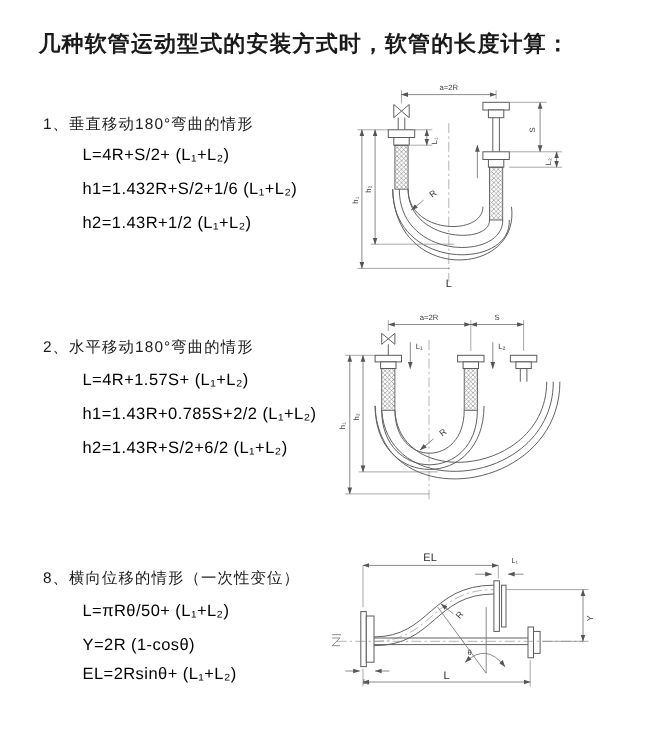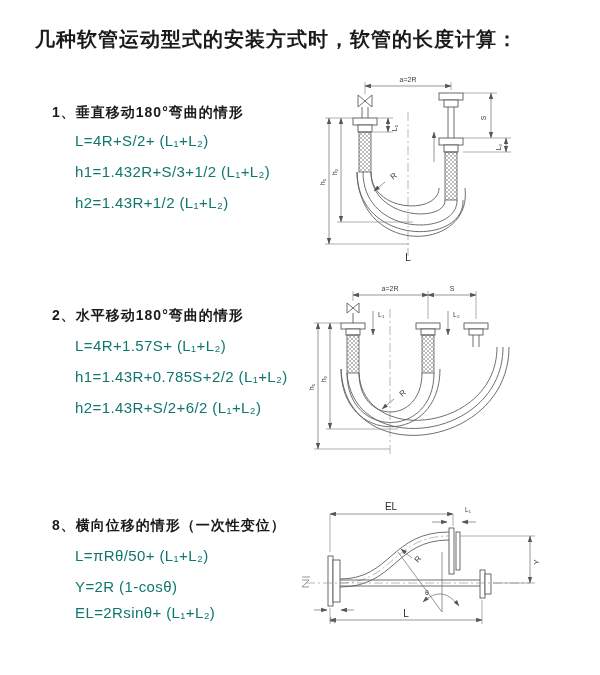--- a/index.html
+++ b/index.html
@@ -3,42 +3,42 @@
 <meta charset="utf-8">
 <style>
   html,body{margin:0;padding:0;}
   body{
     width:600px;height:675px;background:#ffffff;position:relative;
     font-family:"Liberation Sans","DejaVu Sans",sans-serif;color:#1a1a1a;
     overflow:hidden;
   }
   .abs{position:absolute;white-space:nowrap;}
   .doc-title{left:35px;top:26px;font-size:20px;font-weight:700;letter-spacing:1px;}
-  .sec-head{left:52px;font-size:14px;font-weight:700;letter-spacing:1px;}
-  .formula{left:75px;font-size:15px;font-weight:400;color:#0f766e;letter-spacing:0.4px;}
+  .sec-head{left:39px;font-size:14px;font-weight:400;letter-spacing:1px;}
+  .formula{left:75px;font-size:15px;font-weight:400;color:#000000;letter-spacing:0.4px;}
   .diag{position:absolute;}
   svg .ln{stroke:#5f5f5f;fill:none;stroke-width:0.9;}
   svg .dim{stroke:#6a6a6a;fill:none;stroke-width:0.7;}
   svg .ext{stroke:#7a7a7a;fill:none;stroke-width:0.6;}
   svg .cl{stroke:#8c8c8c;fill:none;stroke-width:0.6;stroke-dasharray:9 3 2 3;}
   svg .hose{stroke:#5f5f5f;fill:none;stroke-width:0.9;}
   svg rect.fl{fill:#ffffff;stroke:#5a5a5a;stroke-width:0.9;}
   svg rect.br{stroke:#5a5a5a;stroke-width:0.8;}
   svg text{fill:#3c3c3c;font-family:"Liberation Sans","DejaVu Sans",sans-serif;font-size:7px;}
   svg text.big{font-size:10px;fill:#2a2a2a;}
   svg text.med{font-size:8px;}
 </style>
 </head>
 <body>
 
 <div class="abs doc-title">几种软管运动型式的安装方式时，软管的长度计算：</div>
 
 <div class="abs sec-head" style="top:104px">1、垂直移动180°弯曲的情形</div>
 <div class="abs formula" style="top:132px">L=4R+S/2+ (L₁+L₂)</div>
-<div class="abs formula" style="top:163px">h1=1.432R+S/3+1/2 (L₁+L₂)</div>
+<div class="abs formula" style="top:163px">h1=1.432R+S/2+1/6 (L₁+L₂)</div>
 <div class="abs formula" style="top:194px">h2=1.43R+1/2 (L₁+L₂)</div>
 
 <div class="abs sec-head" style="top:307px">2、水平移动180°弯曲的情形</div>
 <div class="abs formula" style="top:337px">L=4R+1.57S+ (L₁+L₂)</div>
 <div class="abs formula" style="top:368px">h1=1.43R+0.785S+2/2 (L₁+L₂)</div>
 <div class="abs formula" style="top:399px">h2=1.43R+S/2+6/2 (L₁+L₂)</div>
 
 <div class="abs sec-head" style="top:517px">8、横向位移的情形（一次性变位）</div>
 <div class="abs formula" style="top:547px">L=πRθ/50+ (L₁+L₂)</div>
 <div class="abs formula" style="top:578px">Y=2R (1-cosθ)</div>

